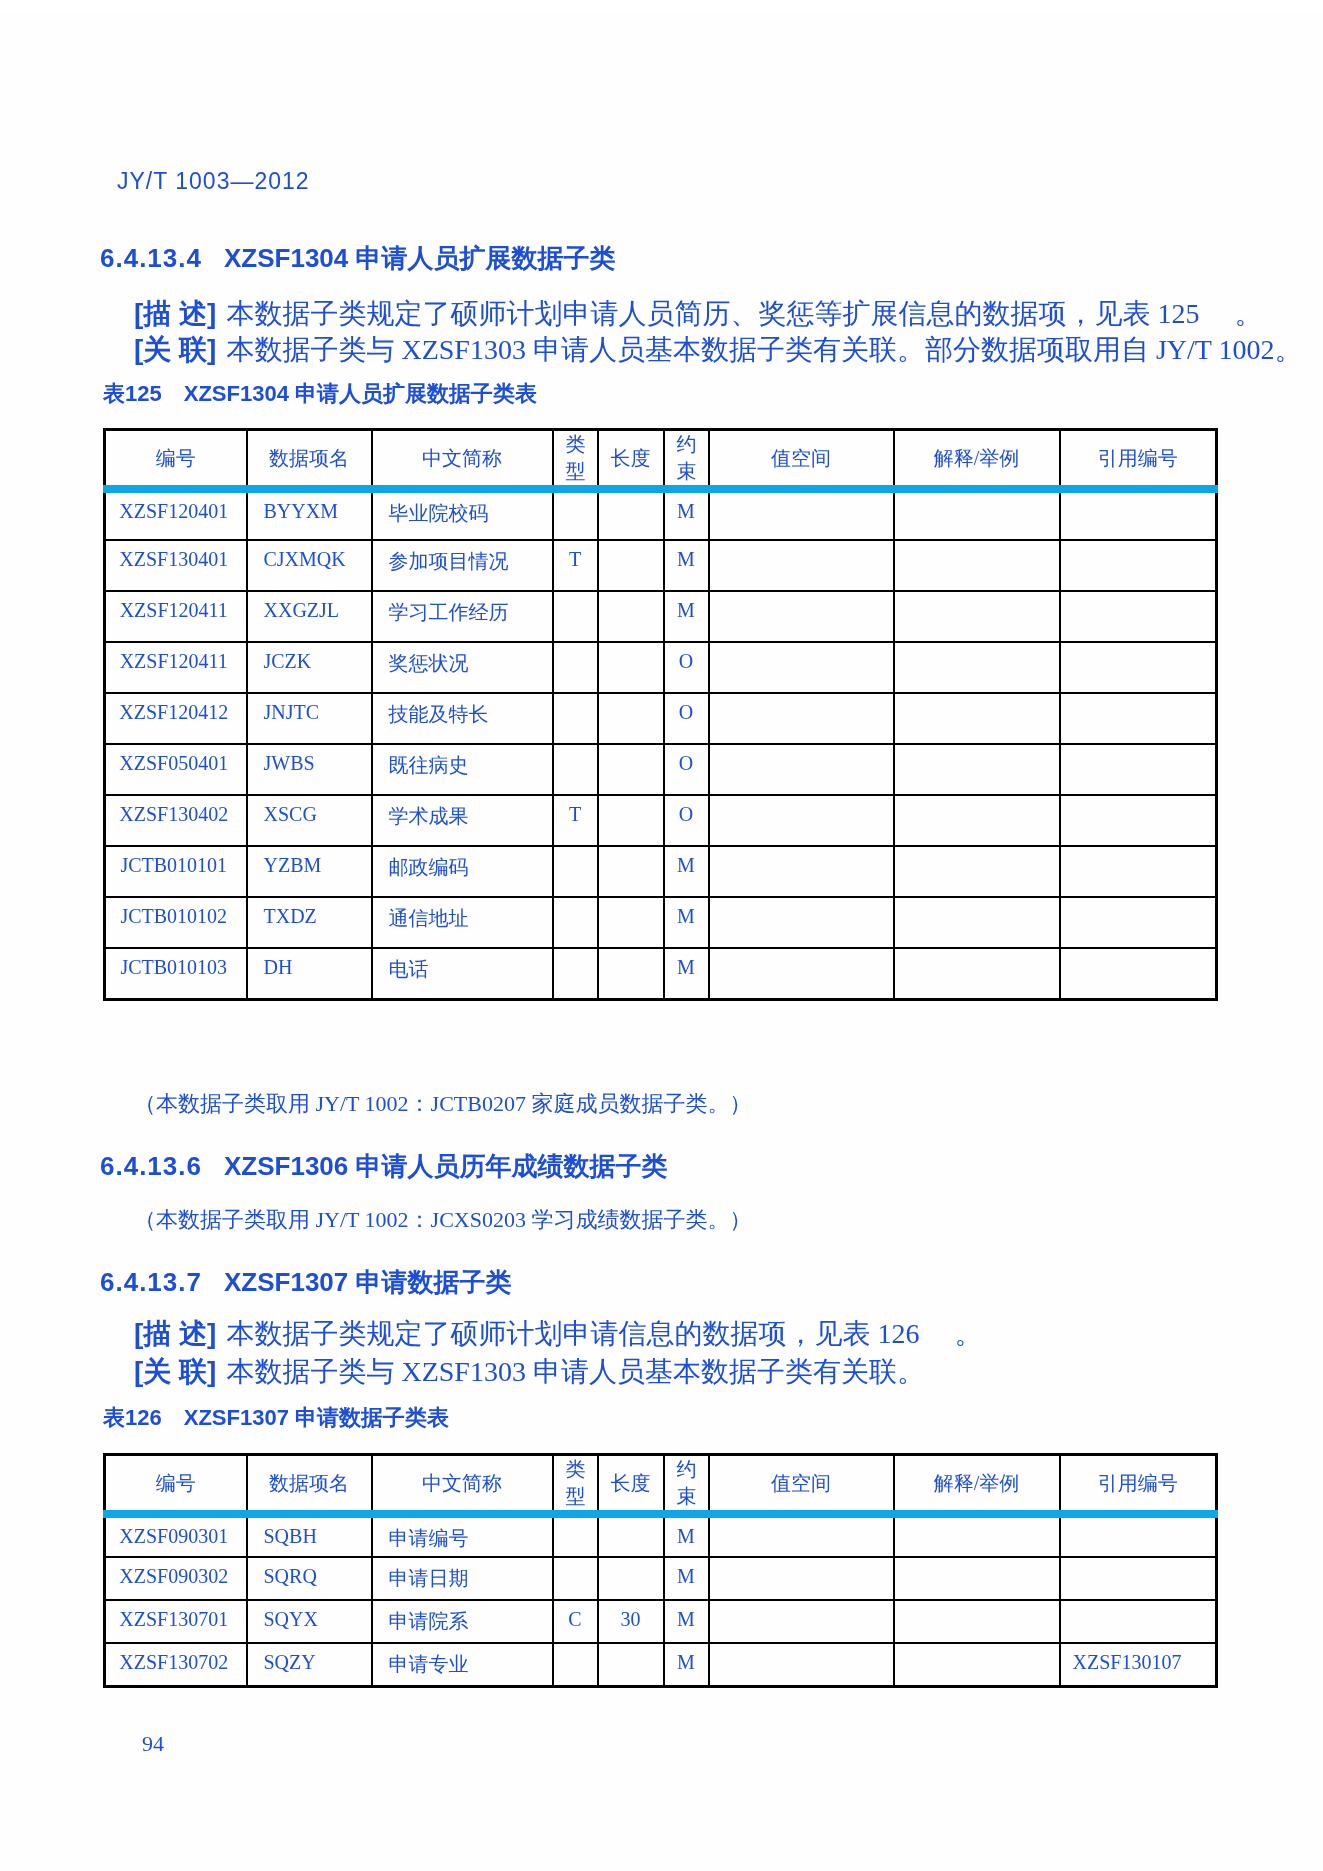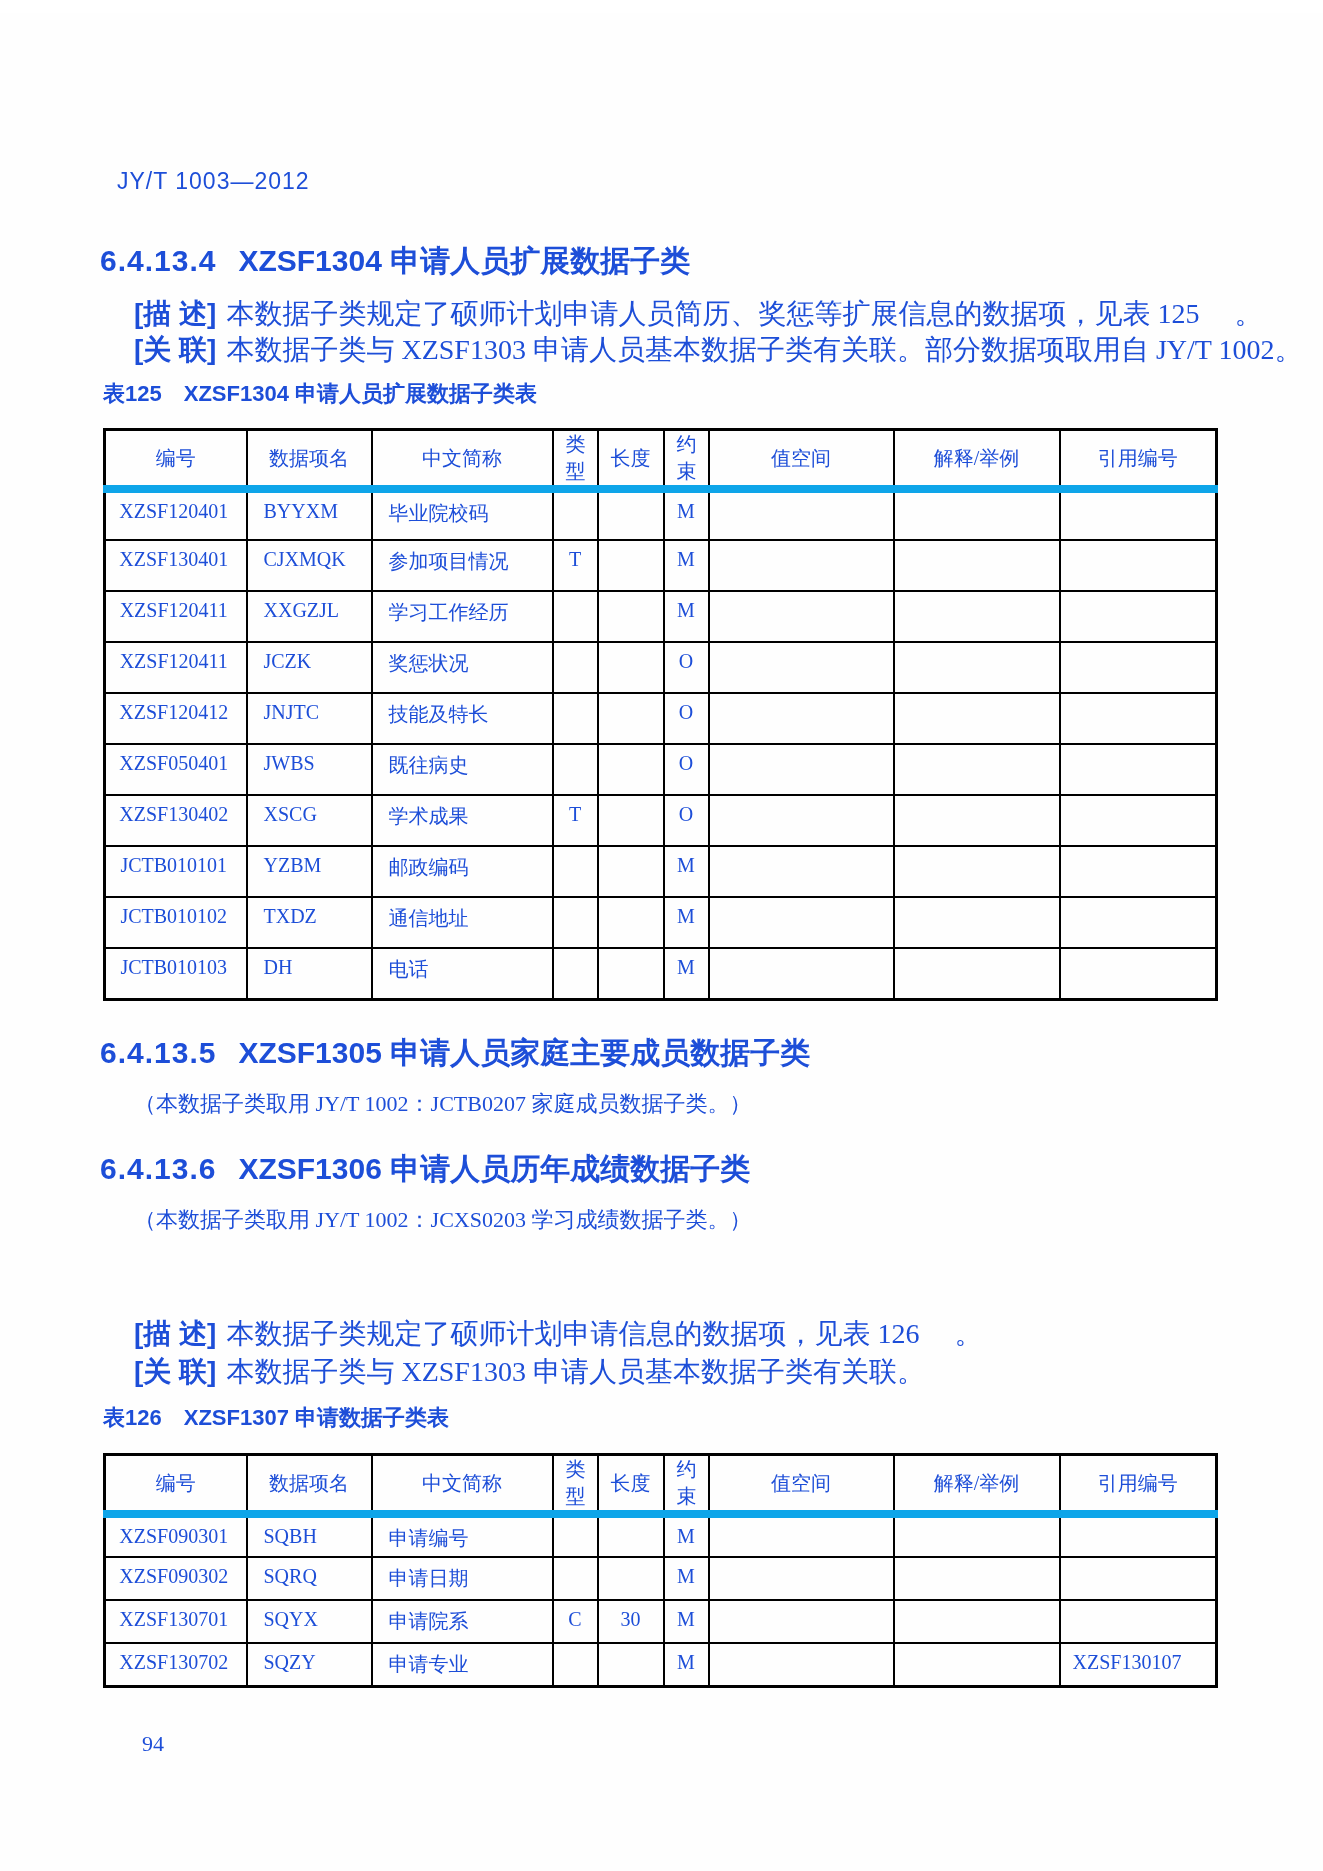--- a/index.html
+++ b/index.html
@@ -13,21 +13,21 @@
     margin-top:13px;
   }
   .doc-code {
     position:absolute; left:117px; top:155px;
     font-family:"Liberation Sans","DejaVu Sans",sans-serif;
     font-size:23px; letter-spacing:1px; font-weight:500;
   }
   .sec-heading {
     position:absolute; left:100px;
     font-family:"Liberation Sans","DejaVu Sans",sans-serif;
-    font-size:30px; font-weight:bold; white-space:nowrap;
+    font-size:26px; font-weight:bold; white-space:nowrap;
   }
   .sec-heading .sec-no { margin-right:22px; letter-spacing:1px; }
   .para {
     position:absolute; left:134px;
     font-size:28px; white-space:nowrap;
   }
   .para .blabel {
     font-family:"Liberation Sans","DejaVu Sans",sans-serif;
     font-weight:bold; margin-right:10px;
   }
@@ -230,30 +230,30 @@
           <td class="c3"></td>
           <td class="c4"></td>
           <td class="c5">M</td>
           <td class="c6"></td>
           <td class="c7"></td>
           <td class="c8"></td>
         </tr>
       </tbody>
   </table>
 
-  <div class="sec-heading" id="h-1305">
-    <span class="sec-no">6.4.13.5</span><span>XZSF1305 申请人员家庭主要成员数据子类</span>
-  </div>
   <div class="note-para" id="p-1305">（本数据子类取用 JY/T 1002：JCTB0207 家庭成员数据子类。）</div>
 
   <div class="sec-heading" id="h-1306">
     <span class="sec-no">6.4.13.6</span><span>XZSF1306 申请人员历年成绩数据子类</span>
   </div>
   <div class="note-para" id="p-1306">（本数据子类取用 JY/T 1002：JCXS0203 学习成绩数据子类。）</div>
 
+  <div class="sec-heading" id="h-1307">
+    <span class="sec-no">6.4.13.7</span><span>XZSF1307 申请数据子类</span>
+  </div>
   <div class="para" id="p-desc7">
     <span class="blabel">[描 述]</span><span>本数据子类规定了硕师计划申请信息的数据项，见表 126 　。</span>
   </div>
   <div class="para" id="p-rel7">
     <span class="blabel">[关 联]</span><span>本数据子类与 XZSF1303 申请人员基本数据子类有关联。</span>
   </div>
 
   <div class="tbl-title" id="tt-126">表126　XZSF1307 申请数据子类表</div>
 
   <table class="data-table" id="t126">

